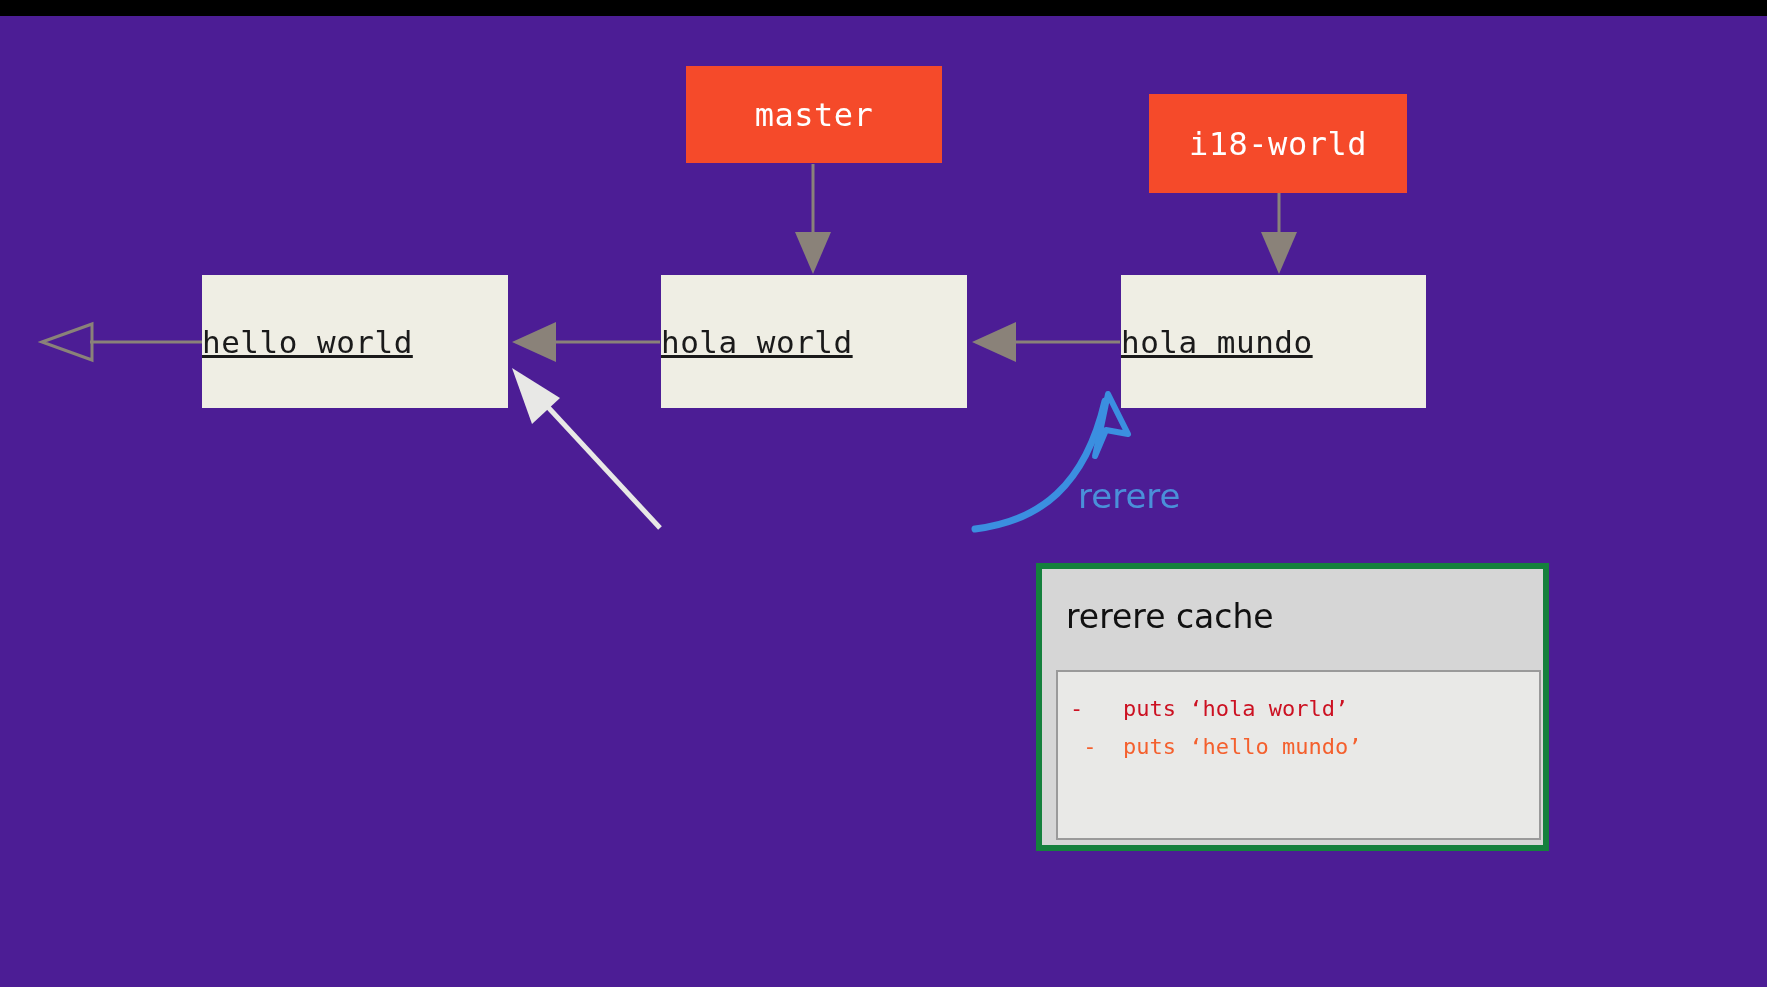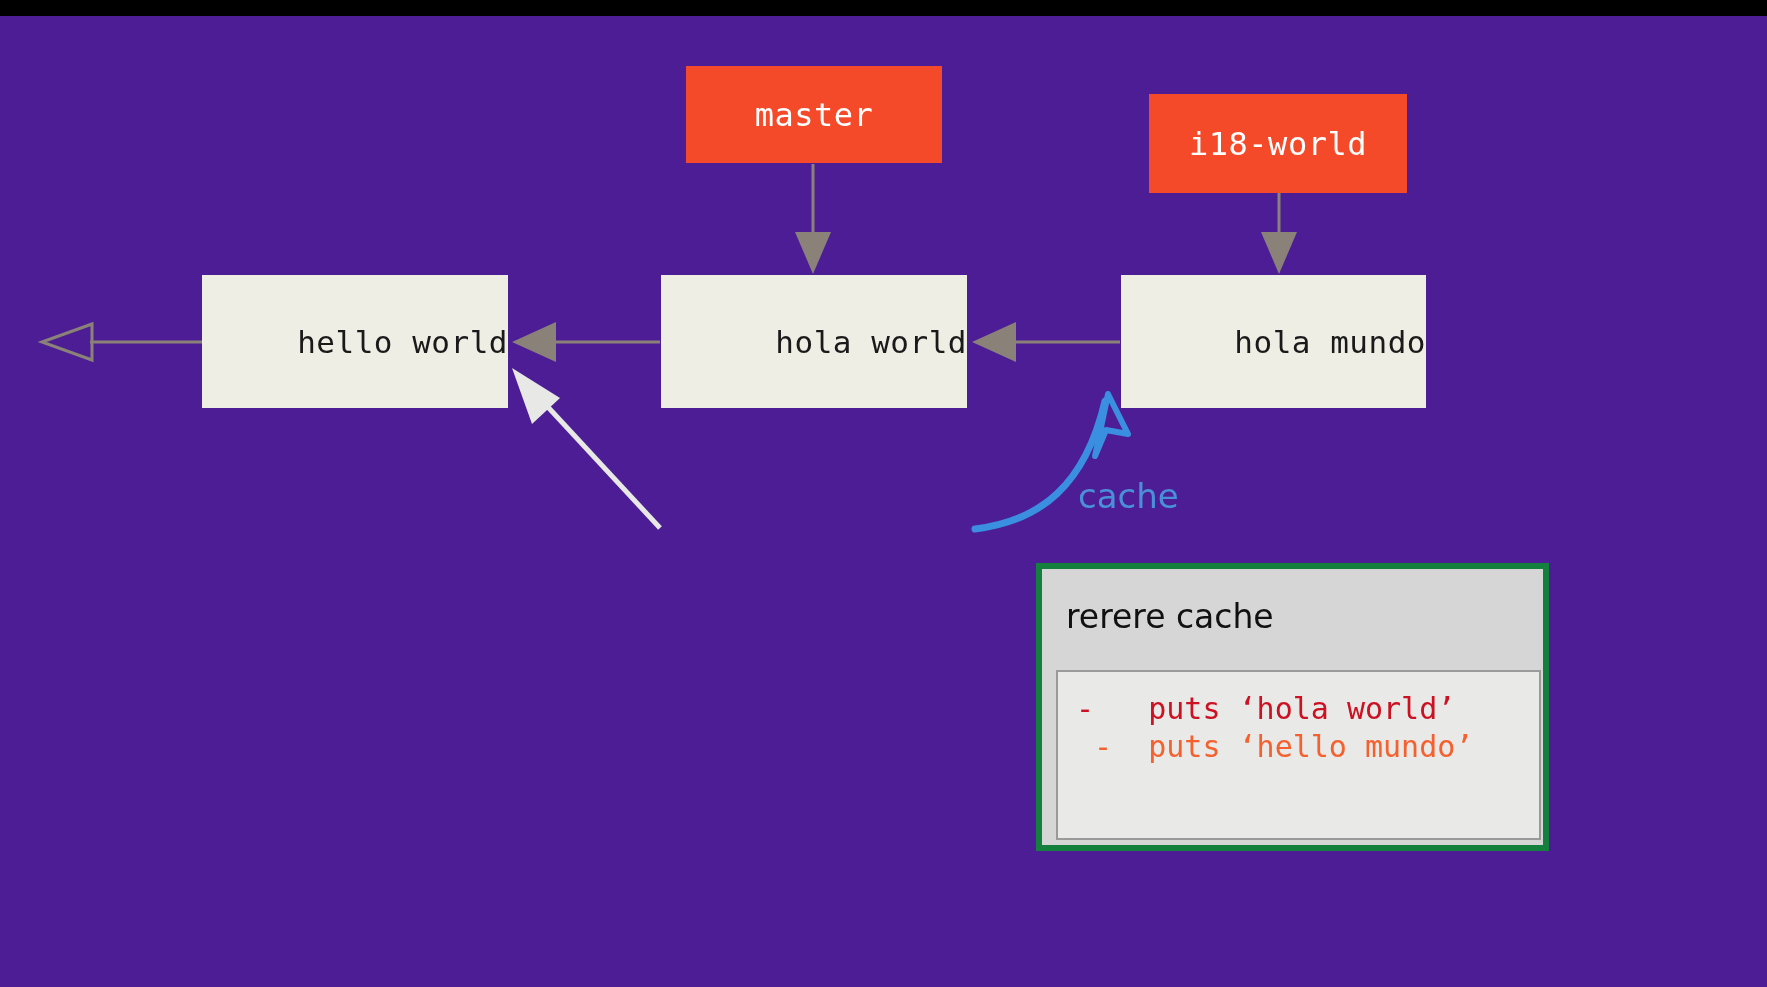--- a/index.html
+++ b/index.html
@@ -25,26 +25,27 @@
     width: 1767px; height: 987px;
     pointer-events: none;
   }
 
   
   .commit {
     position: absolute;
     background: #efeee4;
     display: flex;
     align-items: center;
-    justify-content: flex-end;
+    justify-content: flex-start;
     font-family: "DejaVu Sans Mono", monospace;
     font-size: 31px;
     color: #1a1a1a;
     letter-spacing: 0.5px;
     white-space: nowrap;
+    text-decoration: underline;
   }
   .commit.faded { color: #9b9b96; }
 
   
   .branch-label {
     position: absolute;
     background: #f54a2a;
     display: flex;
     align-items: center;
     justify-content: center;
@@ -83,24 +84,24 @@
   #rerere-code {
     position: absolute;
     left: 14px; top: 101px;
     width: 485px; height: 170px;
     background: #e9e9e7;
     border: 2px solid #9a9a9a;
     padding: 18px 0 0 0;
   }
   .code-line {
     font-family: "DejaVu Sans Mono", monospace;
-    font-size: 30px;
+    font-size: 22px;
     line-height: 38px;
     white-space: pre;
-    padding-left: 18px;
+    padding-left: 12px;
     letter-spacing: 0px;
   }
 </style>
 </head>
 <body>
 
 <div id="canvas">
 
   <svg class="svg-layer" viewBox="0 0 1767 987" xmlns="http://www.w3.org/2000/svg">
     <defs>
@@ -159,21 +160,21 @@
 
   <div class="commit" style="left:661px; top:259px; width:306px; height:133px;">
     <span>hola world</span>
   </div>
 
   <div class="commit" style="left:1121px; top:259px; width:305px; height:133px;">
     <span>hola mundo</span>
   </div>
 
 
-  <div class="rebase-text" style="left:1078px; top:460px;">cache</div>
+  <div class="rebase-text" style="left:1078px; top:460px;">rerere</div>
 
   <div id="rerere-panel">
     <div id="rerere-title">rerere cache</div>
     <div id="rerere-code">
       <div class="code-line" style="color:#cc1122;">-   puts ‘hola world’</div>
       <div class="code-line" style="color:#f4602e;"> -  puts ‘hello mundo’</div>
     </div>
   </div>
 
 </div>

